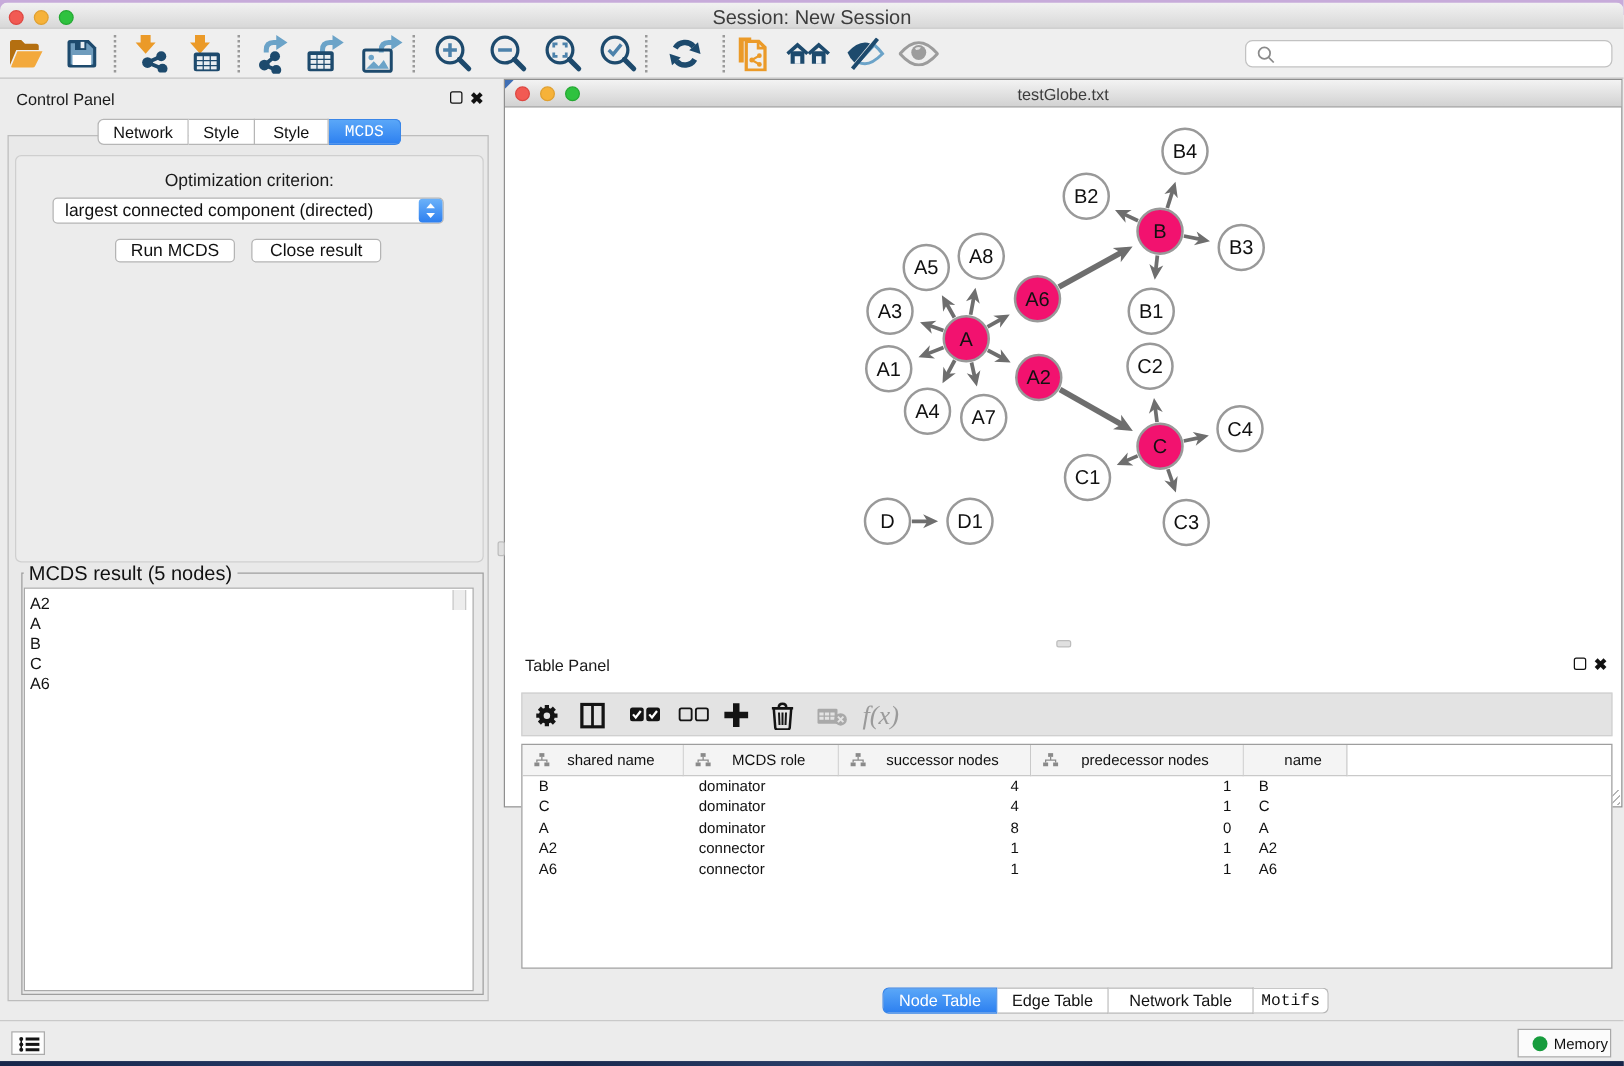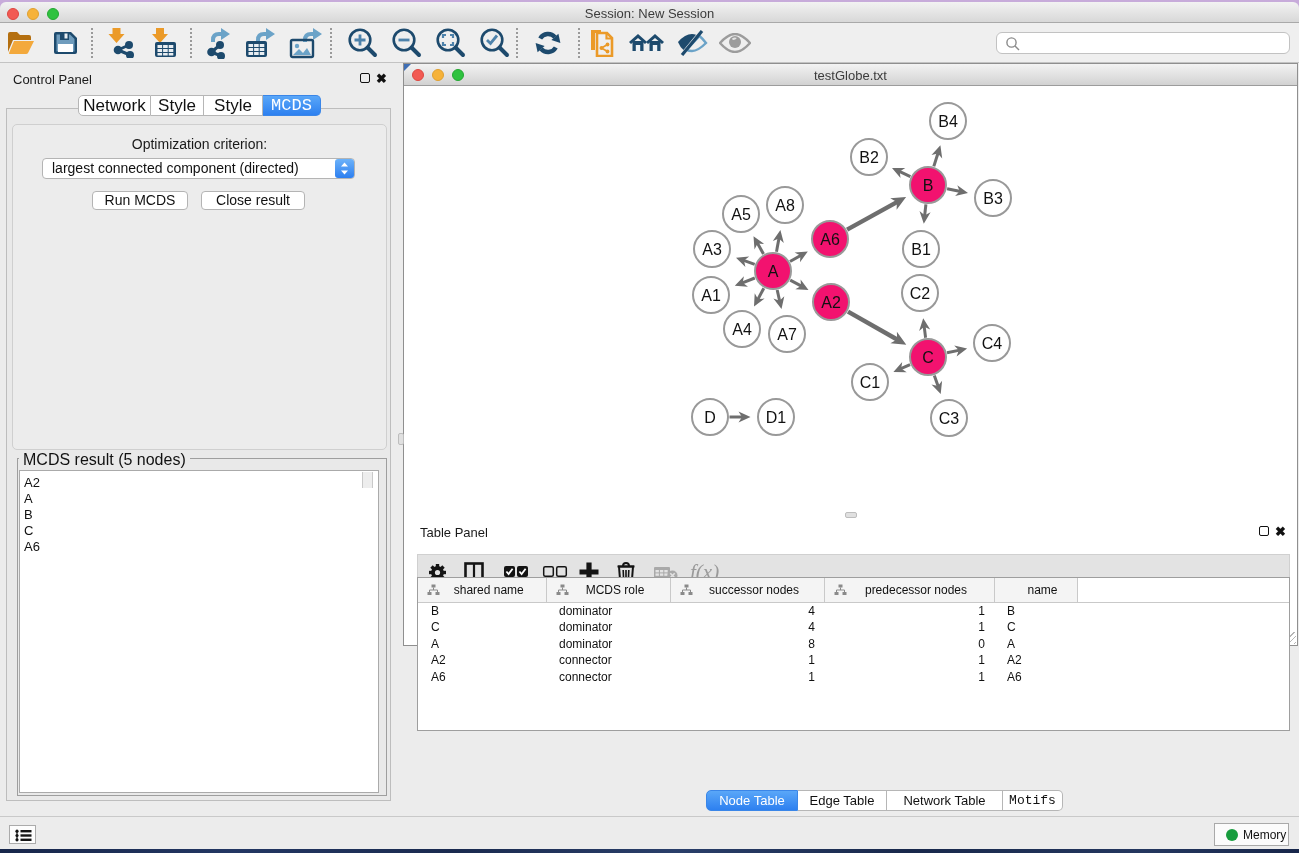--- a/index.html
+++ b/index.html
@@ -7,41 +7,41 @@
 body { font-family:"Liberation Sans", sans-serif; background:#ececec; position:relative; }
 .abs { position:absolute; }
 
 #topstrip { left:0; top:0; width:1299px; height:12px; background:#c7abda; }
 #botstrip { left:0; top:849px; width:1299px; height:4px; background:#1b2b4e;
   background-image:linear-gradient(90deg,#17264a 0%,#233763 18%,#1a2a4f 35%,#2a3f6a 52%,#18284b 70%,#24375f 88%,#17264a 100%); }
 
 #titlebar { left:0; top:2px; width:1299px; height:21px; border-radius:6px 6px 0 0;
   background:linear-gradient(#f2f2f2,#d8d8d8); border-bottom:1px solid #a9a9a9; }
 #titlebar .title { position:absolute; left:0; right:0; top:4px; text-align:center;
-  font-size:13px; color:#3c3c3c; }
+  font-size:16px; color:#3c3c3c; }
 .tl { position:absolute; width:12px; height:12px; border-radius:50%; top:6px; }
 .tl.r { background:#f25a53; border:0.5px solid #dd4741; }
 .tl.y { background:#f6b239; border:0.5px solid #e0a030; }
 .tl.g { background:#2fc23f; border:0.5px solid #24a832; }
 
 #toolbar { left:0; top:23px; width:1299px; height:40px; background:#efefef; border-bottom:1px solid #c3c3c3; }
 .tsep { position:absolute; top:5px; height:30px; width:0; border-left:2px dotted #9a9a9a; }
 #searchbox { position:absolute; left:996px; top:32px; width:294px; height:22px; background:#fff;
   border:1px solid #c2c2c2; border-radius:6px; }
 
 #cp-title { left:13px; top:72px; font-size:13px; color:#1a1a1a; }
 .winbtn-sq { width:10px; height:10px; border:1.5px solid #111; border-radius:2px; }
 .winbtn-x { font-size:13px; font-weight:bold; color:#111; line-height:10px; }
 #cp-box { left:6px; top:108px; width:385px; height:693px; background:#e9e9e9;
   border:1px solid #bdbdbd; }
 #cp-inner { left:12px; top:124px; width:375px; height:326px; background:#ececec;
   border:1px solid #cfcfcf; border-radius:5px; }
 
 .tabgroup { display:flex; height:21px; }
-.tab { background:#fff; border:1px solid #b6b6b6; border-left:none; font-size:17px;
+.tab { background:#fff; border:1px solid #b6b6b6; border-left:none; font-size:13px;
   color:#111; text-align:center; line-height:19px; }
 .tab.first { border-left:1px solid #b6b6b6; border-radius:5px 0 0 5px; }
 .tab.last { border-radius:0 5px 5px 0;font-family:Liberation Mono, monospace; }
 .tab.sel { background:linear-gradient(#5aa7f8,#2d80f0); color:#fff; border-color:#3a86e8; }
 #cp-tabs { left:78px; top:95px; }
 
 #optlabel { left:6px; top:136px; width:387px; text-align:center; font-size:14px; color:#1a1a1a; }
 #combo { left:42px; top:158px; width:313px; height:21px; background:#fff; border:1px solid #b4b4b4;
   border-radius:4px; font-size:14px; color:#111; line-height:19px; padding-left:9px; }
 #combo-btn { position:absolute; right:0px; top:0px; width:19px; height:19px; border-radius:3px;
@@ -61,21 +61,21 @@
 #net-title { position:absolute; left:0; top:0; width:100%; height:22px;
   background:linear-gradient(#f3f3f3,#d2d2d2); border-bottom:1px solid #9c9c9c; }
 #net-title .title { position:absolute; left:0; right:0; top:4px; text-align:center; font-size:13px; color:#3c3c3c; }
 #net-grip { position:absolute; right:1px; bottom:1px; width:12px; height:12px;
   background:repeating-linear-gradient(135deg, transparent 0 3px, #b5b5b5 3px 4px); }
 #net-knob { left:398px; top:433px; width:6px; height:12px; background:#e0e0e0; border:1px solid #bdbdbd; border-radius:2px; }
 #net-knob2 { left:845px; top:512px; width:12px; height:6px; background:#e0e0e0; border:1px solid #bdbdbd; border-radius:2px; }
 
 #tp-title { left:420px; top:525px; font-size:13px; color:#1a1a1a; }
 #tp-toolbar { left:417px; top:554px; width:873px; height:35px; background:#e3e3e3; border:1px solid #d0d0d0; }
-#tp-table { left:417px; top:577px; width:873px; height:154px; background:#fff; border:1px solid #9e9e9e; }
+#tp-table { left:417px; top:595px; width:873px; height:180px; background:#fff; border:1px solid #9e9e9e; }
 table.dt { border-collapse:collapse; width:100%; table-layout:fixed; font-size:12px; color:#111; }
 table.dt th { font-weight:normal; background:#f4f4f4; border-right:1px solid #c9c9c9; border-bottom:1px solid #c9c9c9;
   height:24px; text-align:center; position:relative; padding-left:14px; }
 table.dt td { height:16.6px; padding:0 9px 0 13px; line-height:16.6px; }
 table.dt td.num { padding-right:9px; }
 .num { text-align:right; }
 
 #bt-tabs { left:672px; top:790px;padding-left:34px; }
 #bt-tabs .tab { font-size:13px; height:21px; line-height:19px; }
 

